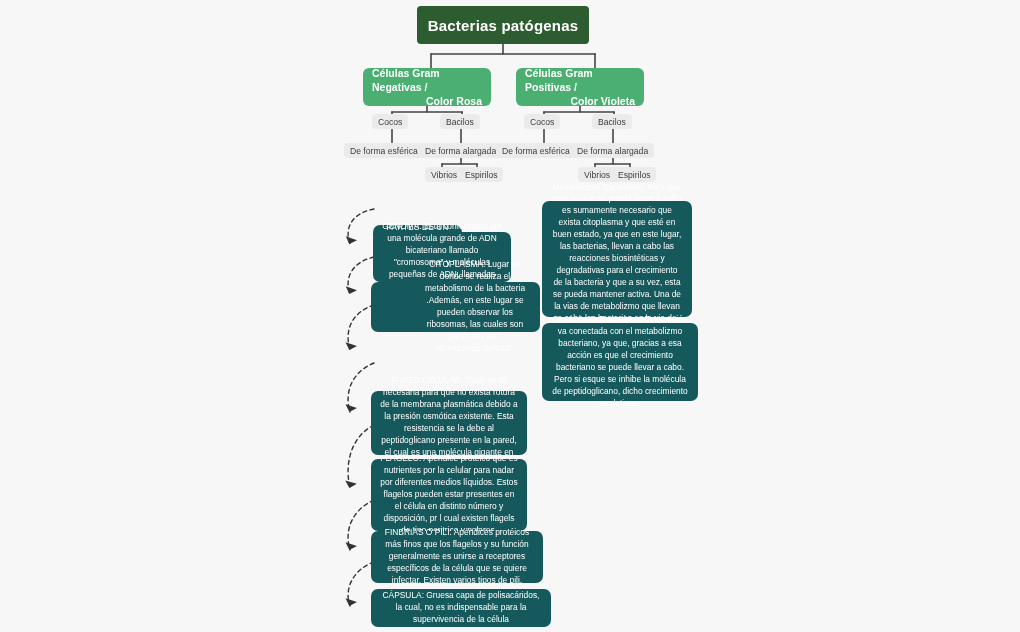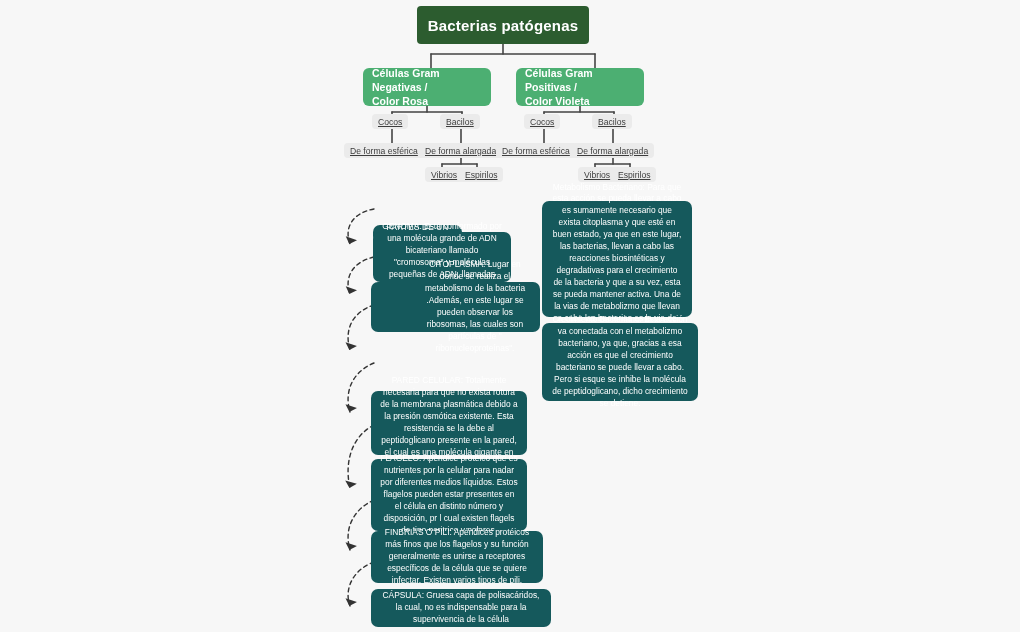--- a/index.html
+++ b/index.html
@@ -31,36 +31,35 @@
 
   
   .gram {
     width: 128px; height: 38px;
     background: #4caf72;
     border-radius: 6px;
     color: #ffffff;
     font-size: 10.5px; font-weight: bold;
     padding: 6px 9px;
     line-height: 1.35;
-    display: flex; flex-direction: column; justify-content: center;
+    display: flex; flex-direction: column; justify-content: center; align-items: flex-end;
   }
   .gram-left { left: 363px; top: 68px; }
   .gram-right { left: 516px; top: 68px; }
 
   
   .chip {
     background: #ebebeb;
     border-radius: 4px;
     color: #3d3d3d;
     font-size: 8.6px;
     height: 15px;
     padding: 0 6px;
     display: flex; align-items: center; justify-content: center;
     white-space: nowrap;
-    text-decoration: underline;
   }
 
   
   .tealbox {
     background: #15595c;
     color: #ffffff;
     border-radius: 7px;
     font-size: 8.4px;
     line-height: 1.42;
     text-align: center;

